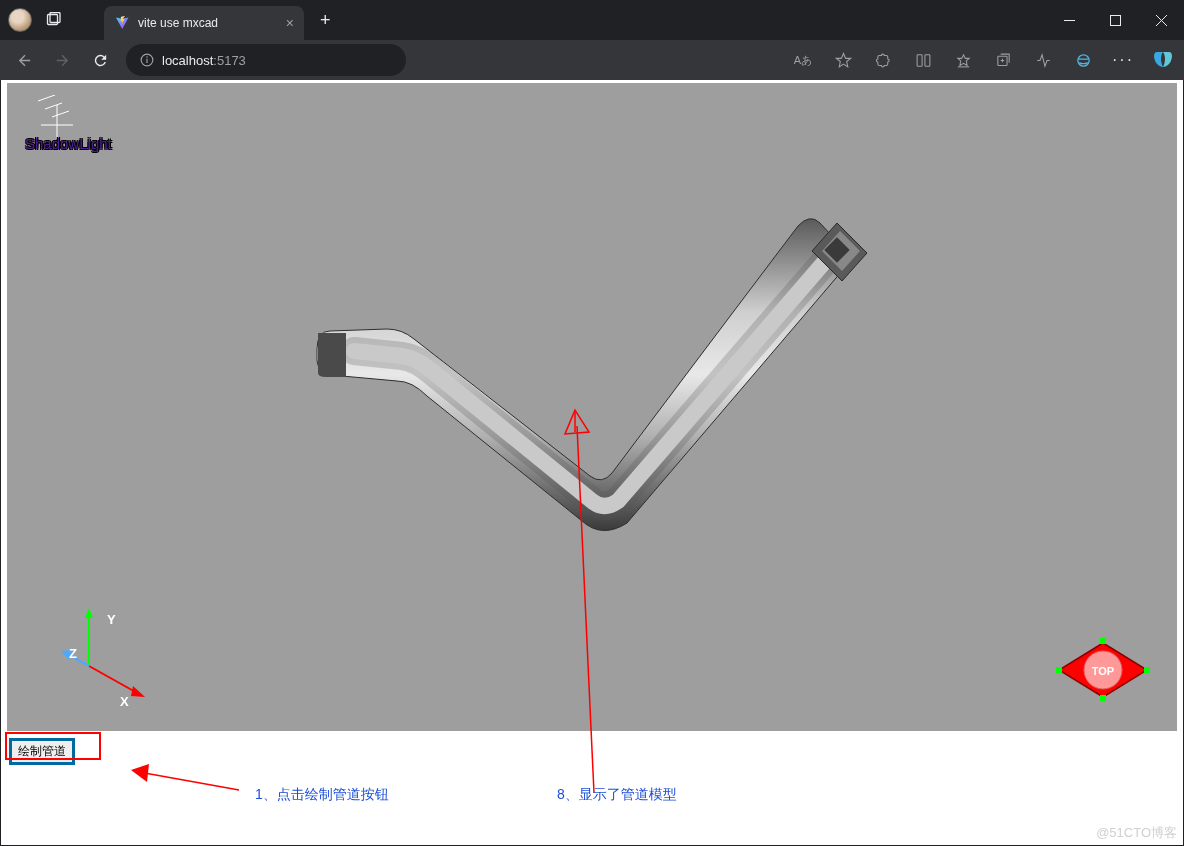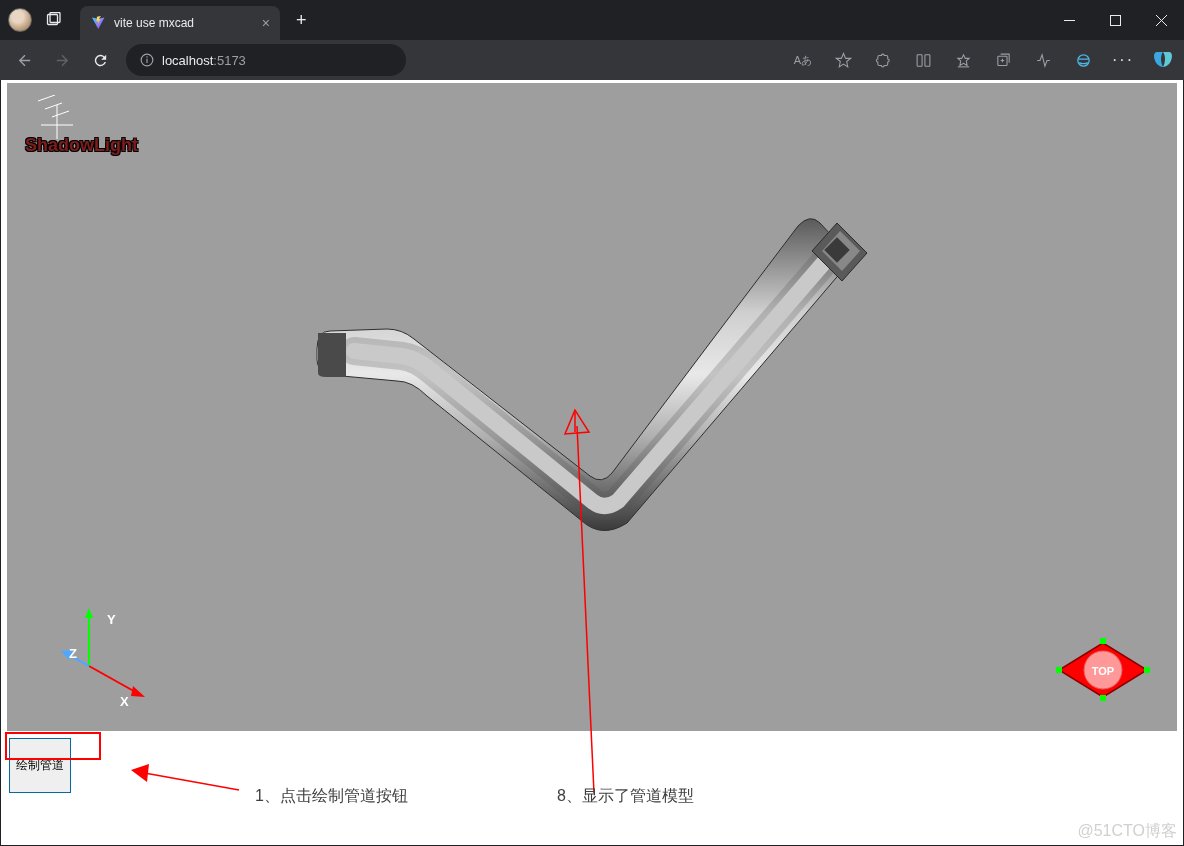--- a/index.html
+++ b/index.html
@@ -1,51 +1,51 @@
 <!DOCTYPE html>
 <html><head>
 <meta charset="utf-8">
 <style>
 *{margin:0;padding:0;box-sizing:border-box}
 body{width:1184px;height:846px;background:#202124;font-family:"Segoe UI",sans-serif;overflow:hidden;position:relative}
 .titlebar{height:40px;background:#202124;display:flex;align-items:center;color:#e8eaed}
 .tb-left{display:flex;align-items:center;gap:8px;padding-left:8px}
 .profile-icon{width:24px;height:24px;border-radius:50%;background:radial-gradient(circle at 40% 35%,#e8d5c4 30%,#c4a584 60%,#8b6f47);border:1px solid #5f6368}
 .tab-btn{width:28px;height:28px;display:flex;align-items:center;justify-content:center;border-radius:4px}
-.tab{display:flex;align-items:center;background:#35363a;border-radius:8px 8px 0 0;height:34px;padding:0 10px;gap:8px;margin-left:4px;margin-top:6px;min-width:200px}
+.tab{display:flex;align-items:center;background:#35363a;border-radius:8px 8px 0 0;height:34px;padding:0 10px;gap:8px;margin-left:28px;margin-top:6px;min-width:200px}
 .vite-icon{width:16px;height:16px}
 .tab-title{font-size:12px;color:#e8eaed}
 .close-x{color:#9aa0a6;font-size:14px;margin-left:auto;cursor:pointer}
 .new-tab{margin-left:8px;color:#e8eaed;font-size:18px;cursor:pointer}
 .win-controls{margin-left:auto;display:flex}
 .win-btn{width:46px;height:40px;display:flex;align-items:center;justify-content:center;color:#e8eaed}
 .addr-bar{height:40px;background:#35363a;display:flex;align-items:center;padding:0 8px;gap:6px}
 .nav-btn{width:32px;height:32px;display:flex;align-items:center;justify-content:center;color:#9aa0a6;border-radius:4px}
 .nav-btn.active{color:#e8eaed}
 .url-box{flex:0 0 auto;display:flex;align-items:center;gap:8px;background:#202124;border-radius:16px;height:30px;padding:16px 14px;margin-left:4px;min-width:280px}
 .url-text{font-size:13px;color:#e8eaed}
 .url-text .port{color:#9aa0a6}
 .addr-right{margin-left:auto;display:flex;align-items:center;gap:6px}
 .addr-icon{width:34px;height:34px;display:flex;align-items:center;justify-content:center;color:#9aa0a6;border-radius:4px}
 .copilot-icon{width:26px;height:26px;border-radius:6px;display:flex;align-items:center;justify-content:center;margin-left:4px}
 .content{position:absolute;top:80px;left:1px;right:1px;bottom:1px;background:#fff}
 .canvas3d{position:absolute;left:6px;right:6px;top:3px;height:648px;background:#9e9e9e;overflow:hidden}
 .shadow-light{position:absolute;left:26px;top:12px}
-.shadow-label{position:absolute;left:18px;top:52px;color:#7f1d1d;font-size:18px;font-weight:bold;text-shadow:-1px -1px 0 #000,1px -1px 0 #000,-1px 1px 0 #000,1px 1px 0 #000}
+.shadow-label{position:absolute;left:18px;top:52px;color:#4c1d95;font-size:15px;font-weight:normal;text-shadow:-1px -1px 0 #000,1px -1px 0 #000,-1px 1px 0 #000,1px 1px 0 #000}
 .pipe-model{position:absolute;left:50%;top:46%;transform:translate(-50%,-50%)}
 .axis-widget{position:absolute;left:50px;bottom:30px}
 .axis-label{position:absolute;color:#fff;font-size:13px;font-weight:bold}
 .view-cube{position:absolute;right:24px;bottom:18px}
 .watermark{position:absolute;left:10px;bottom:6px;color:#c0c0c0;font-size:12px}
-.draw-btn{position:absolute;left:8px;top:658px;background:#efefef;border:1px solid #0369a1;font-size:12px;padding:18px 6px;cursor:pointer}
+.draw-btn{position:absolute;left:8px;top:658px;background:#efefef;border:3px solid #0369a1;font-size:12px;padding:2px 6px;cursor:pointer}
 .highlight-box{position:absolute;left:4px;top:652px;width:96px;height:28px;border:2px solid #ff0000;pointer-events:none}
 .anno-arrow1{position:absolute;left:128px;top:680px}
-.anno-text{position:absolute;color:#404040;font-size:16px}
+.anno-text{position:absolute;color:#1d4ed8;font-size:14px}
 .anno-arrow2{position:absolute;left:558px;top:328px}
-.blog-mark{position:absolute;right:6px;bottom:3px;color:#d0d0d0;font-size:16px}
+.blog-mark{position:absolute;right:6px;bottom:3px;color:#d0d0d0;font-size:13px}
 svg{display:block}
 </style>
 </head>
 <body>
 
 <div class="titlebar">
   <div class="tb-left">
     <div class="profile-icon"></div>
     <div class="tab-btn">
       <svg width="16" height="16" viewBox="0 0 16 16">

